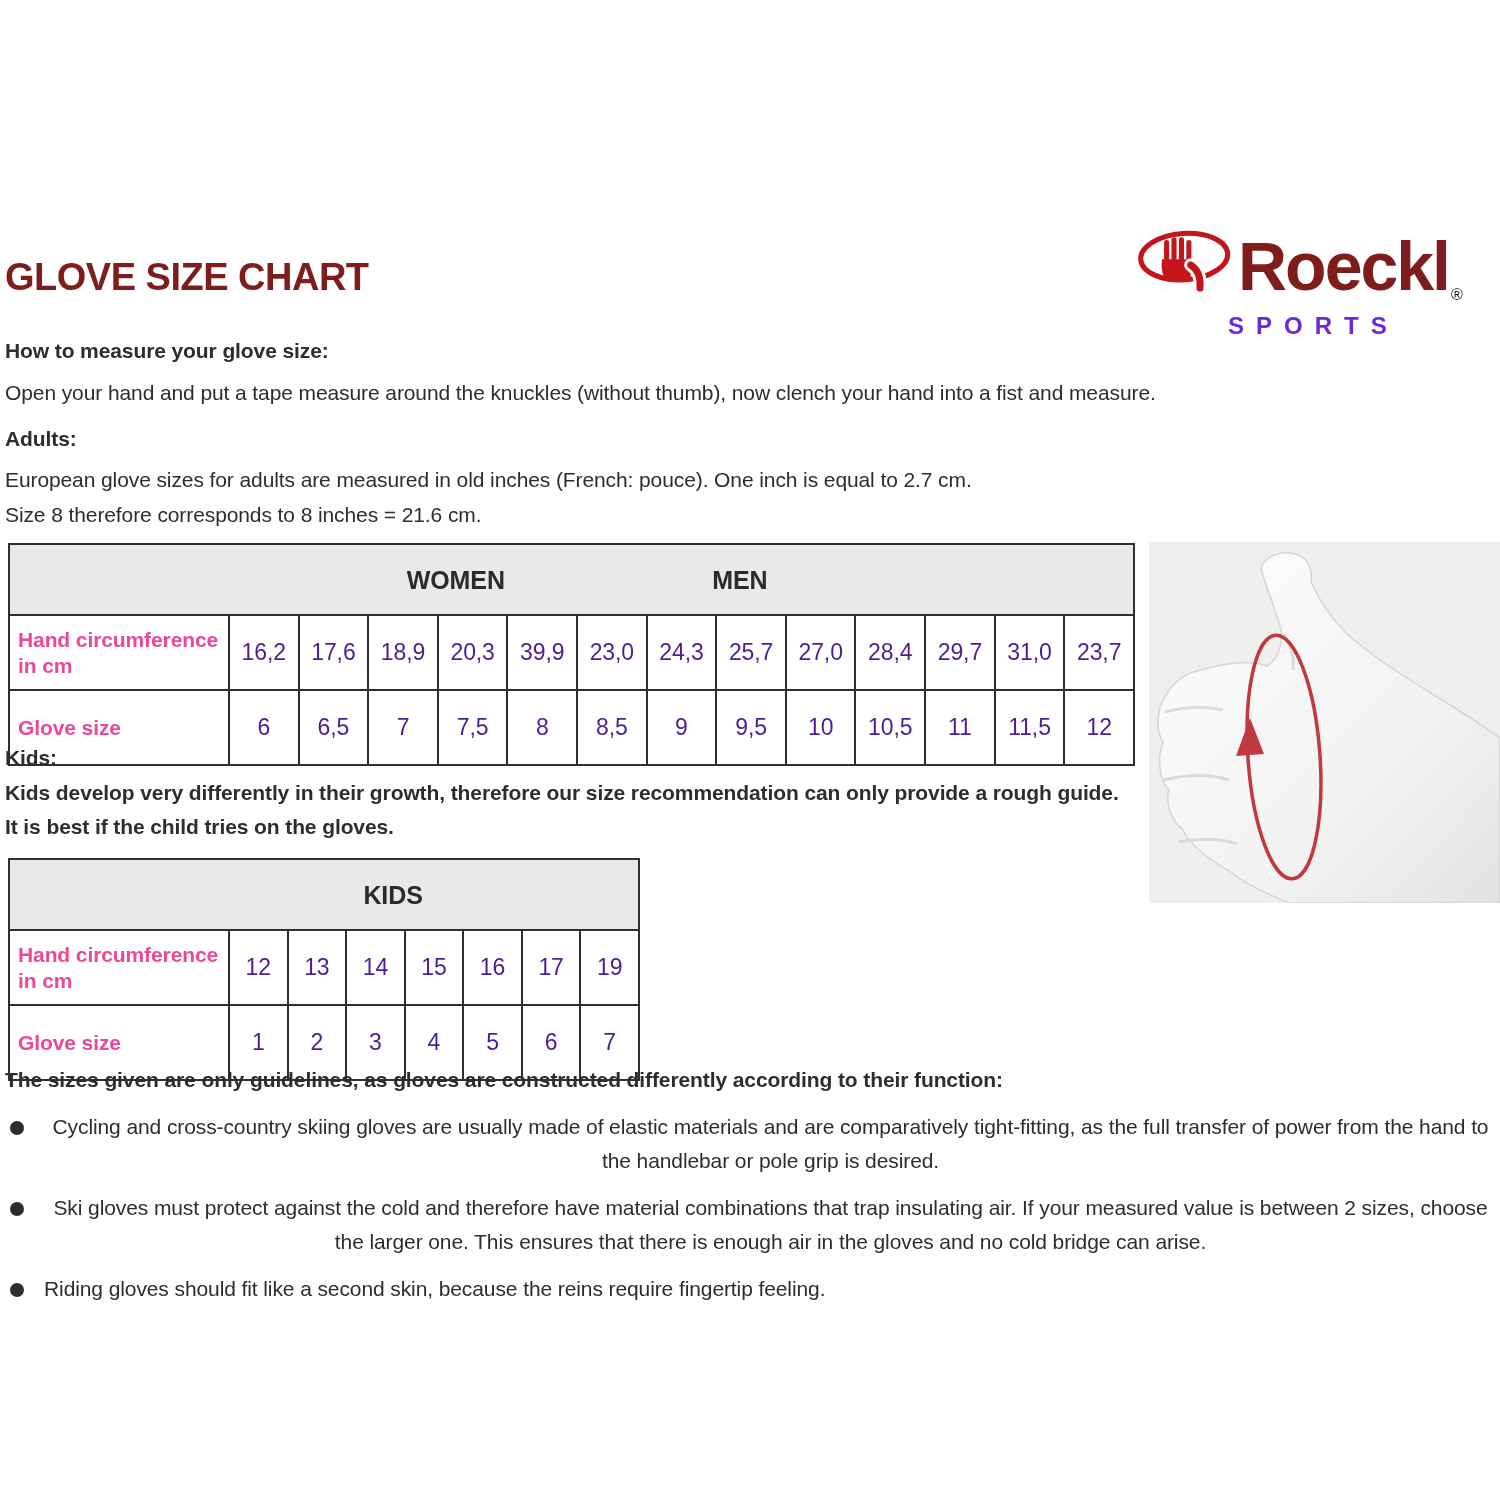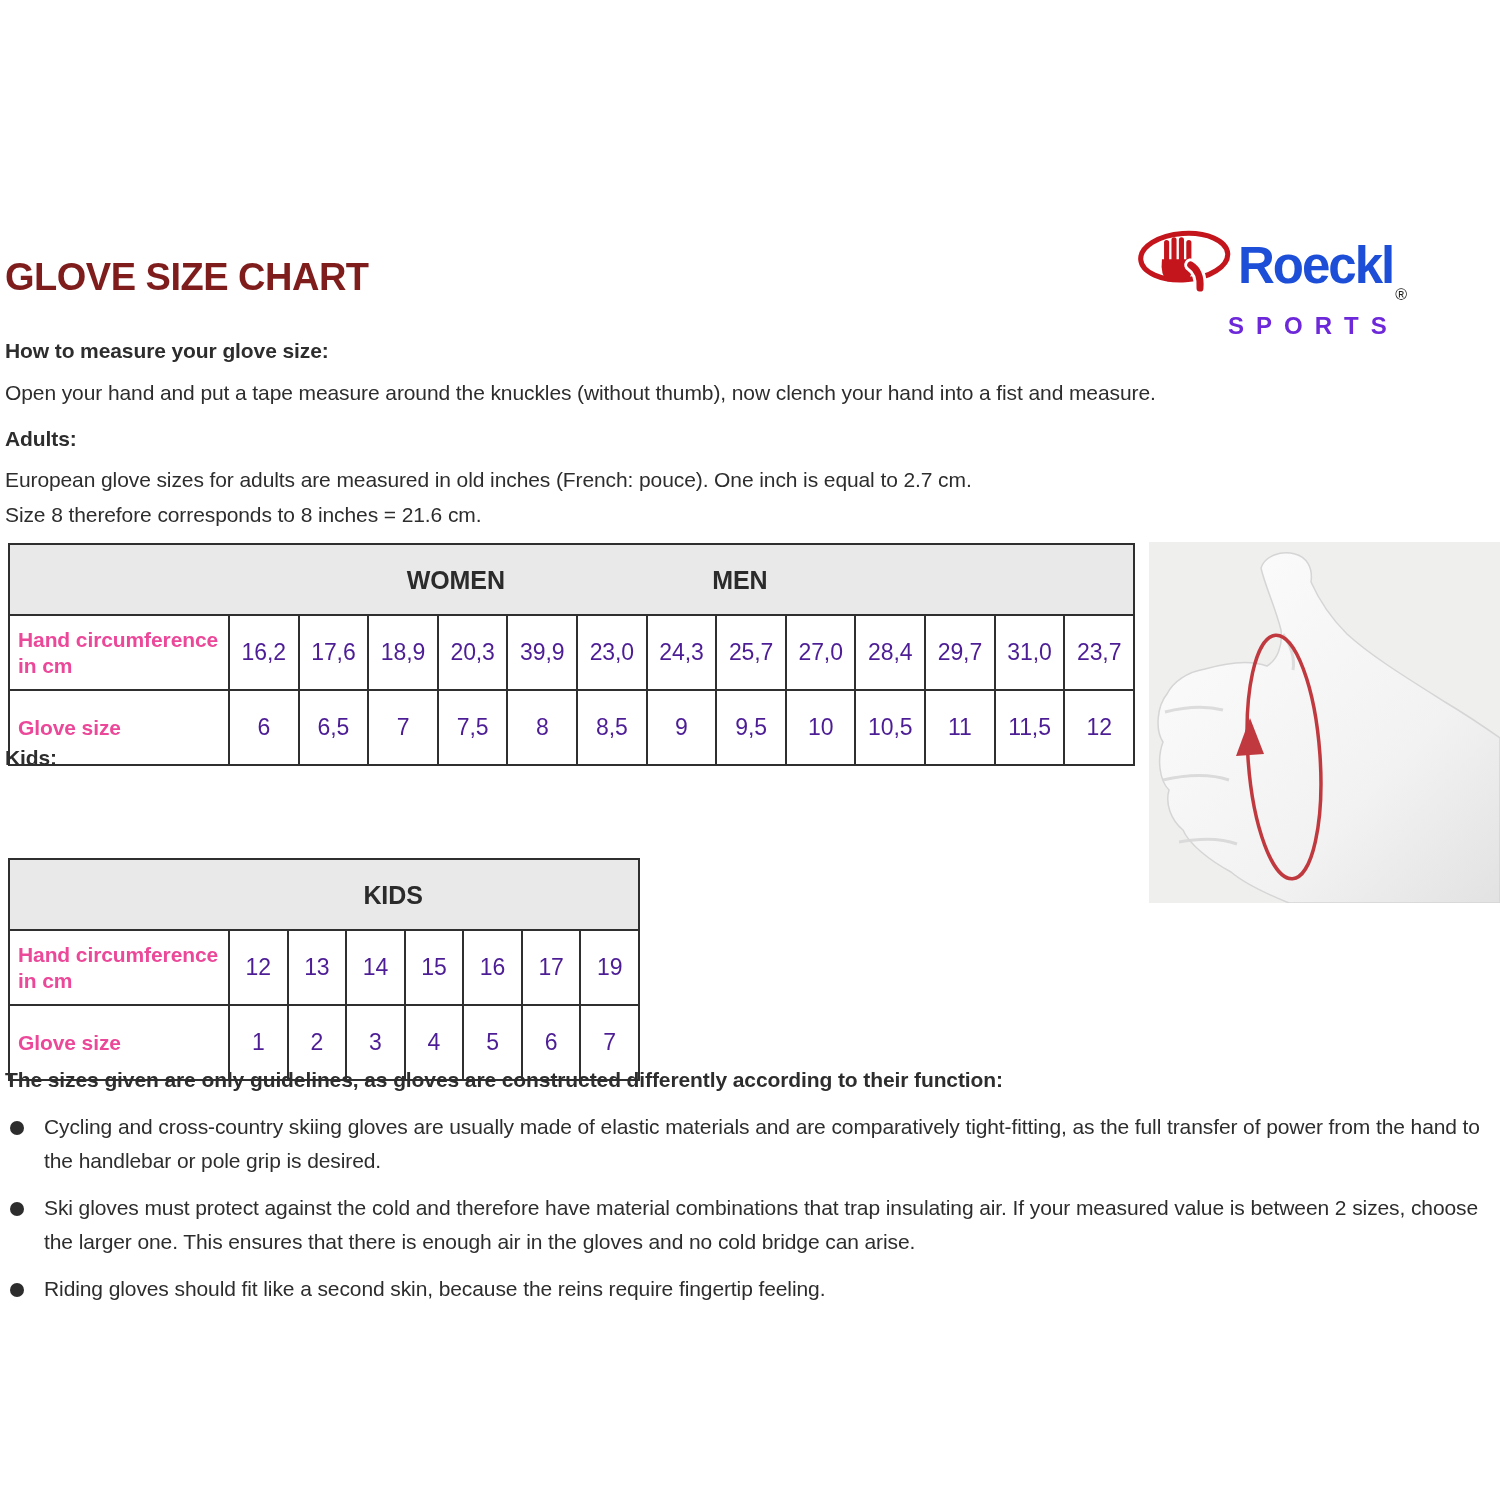--- a/index.html
+++ b/index.html
@@ -5,21 +5,21 @@
   html,body{margin:0;padding:0;background:#ffffff;}
   #page{
     position:relative;width:1500px;height:1500px;background:#ffffff;overflow:hidden;
     font-family:"Liberation Sans", sans-serif;color:#2d2d2d;letter-spacing:-0.1px;
   }
   .abs{position:absolute;}
   
   .page-title{left:5px;top:256px;font-size:38px;font-weight:bold;letter-spacing:-0.5px;color:#7f1d1d;}
   .logo{left:1136px;top:220px;display:flex;flex-direction:column;}
   .logo-row{display:flex;flex-direction:row;align-items:center;}
-  .logo-word{font-size:51px;font-weight:bold;letter-spacing:-2px;color:#1d4ed8;line-height:64px;}
+  .logo-word{font-size:68px;font-weight:bold;letter-spacing:-2px;color:#7f1d1d;line-height:64px;}
   .logo-reg{font-size:16px;color:#1d1d1b;align-self:flex-end;margin-bottom:8px;margin-left:2px;}
   .logo-sub{font-size:24px;font-weight:bold;letter-spacing:12px;color:#6d28d9;margin-left:92px;margin-top:0px;}
   
   .h-bold{font-size:21px;font-weight:bold;line-height:26px;}
   .body-txt{font-size:21px;line-height:34px;}
   .howto-h{left:5px;top:338px;}
   .howto-p{left:5px;top:376px;}
   .adults-h{left:5px;top:426px;}
   .adults-p1{left:5px;top:463px;}
   .adults-p2{left:5px;top:498px;}
@@ -35,21 +35,21 @@
   .group-header{background:#e9e9e9;height:53px;position:relative;}
   .group-label{position:absolute;top:50%;transform:translate(-50%,-50%);font-size:25px;font-weight:bold;color:#2b2b2b;white-space:nowrap;}
   .gl-women{left:39.7%;}
   .gl-men{left:65%;}
   .gl-kids{left:61%;}
   .row-label{font-size:21px;font-weight:bold;text-align:left;padding-left:10px;line-height:26px;height:57px;color:#ec4899;}
   .val{font-size:23px;text-align:center;vertical-align:middle;color:#4c1d95;font-weight:normal;}
   .r1 td{height:57px;}
   .r2 td{height:57px;}
   
-  .bullets{left:5px;top:1110px;width:1492px;list-style:none;margin:0;padding:0;}
+  .bullets{left:5px;top:1110px;width:1492px;list-style:none;margin:0;padding:0;text-align:center;}
   .bullets li{display:flex;margin-bottom:13px;}
   .bullet-dot{width:14px;height:14px;border-radius:50%;background:#2d2d2d;flex:0 0 14px;margin:11px 20px 0 5px;}
   .bullet-txt{font-size:21px;line-height:34px;}
   
   .hand-fig{left:1149px;top:542px;width:351px;height:361px;}
 </style>
 </head>
 <body>
 
 <div id="page">
@@ -182,20 +182,21 @@
       <g>
         <g transform="rotate(-4 135 215)">
           <ellipse cx="135" cy="215" rx="36" ry="122" fill="none" stroke="#c0393f" stroke-width="3.5"></ellipse>
         </g>
         <path d="M 101 176 L 87 214 L 115 212 Z" fill="#c0393f"></path>
       </g>
     </svg>
   </div>
 
   <div class="abs h-bold kids-h">Kids:</div>
+  <div class="abs kids-p">Kids develop very differently in their growth, therefore our size recommendation can only provide a rough guide. It is best if the child tries on the gloves.</div>
 
   <table class="size-table kids-table">
     <colgroup>
       <col style="width:220px">
       <col>
         <col>
         <col>
         <col>
         <col>
         <col>

